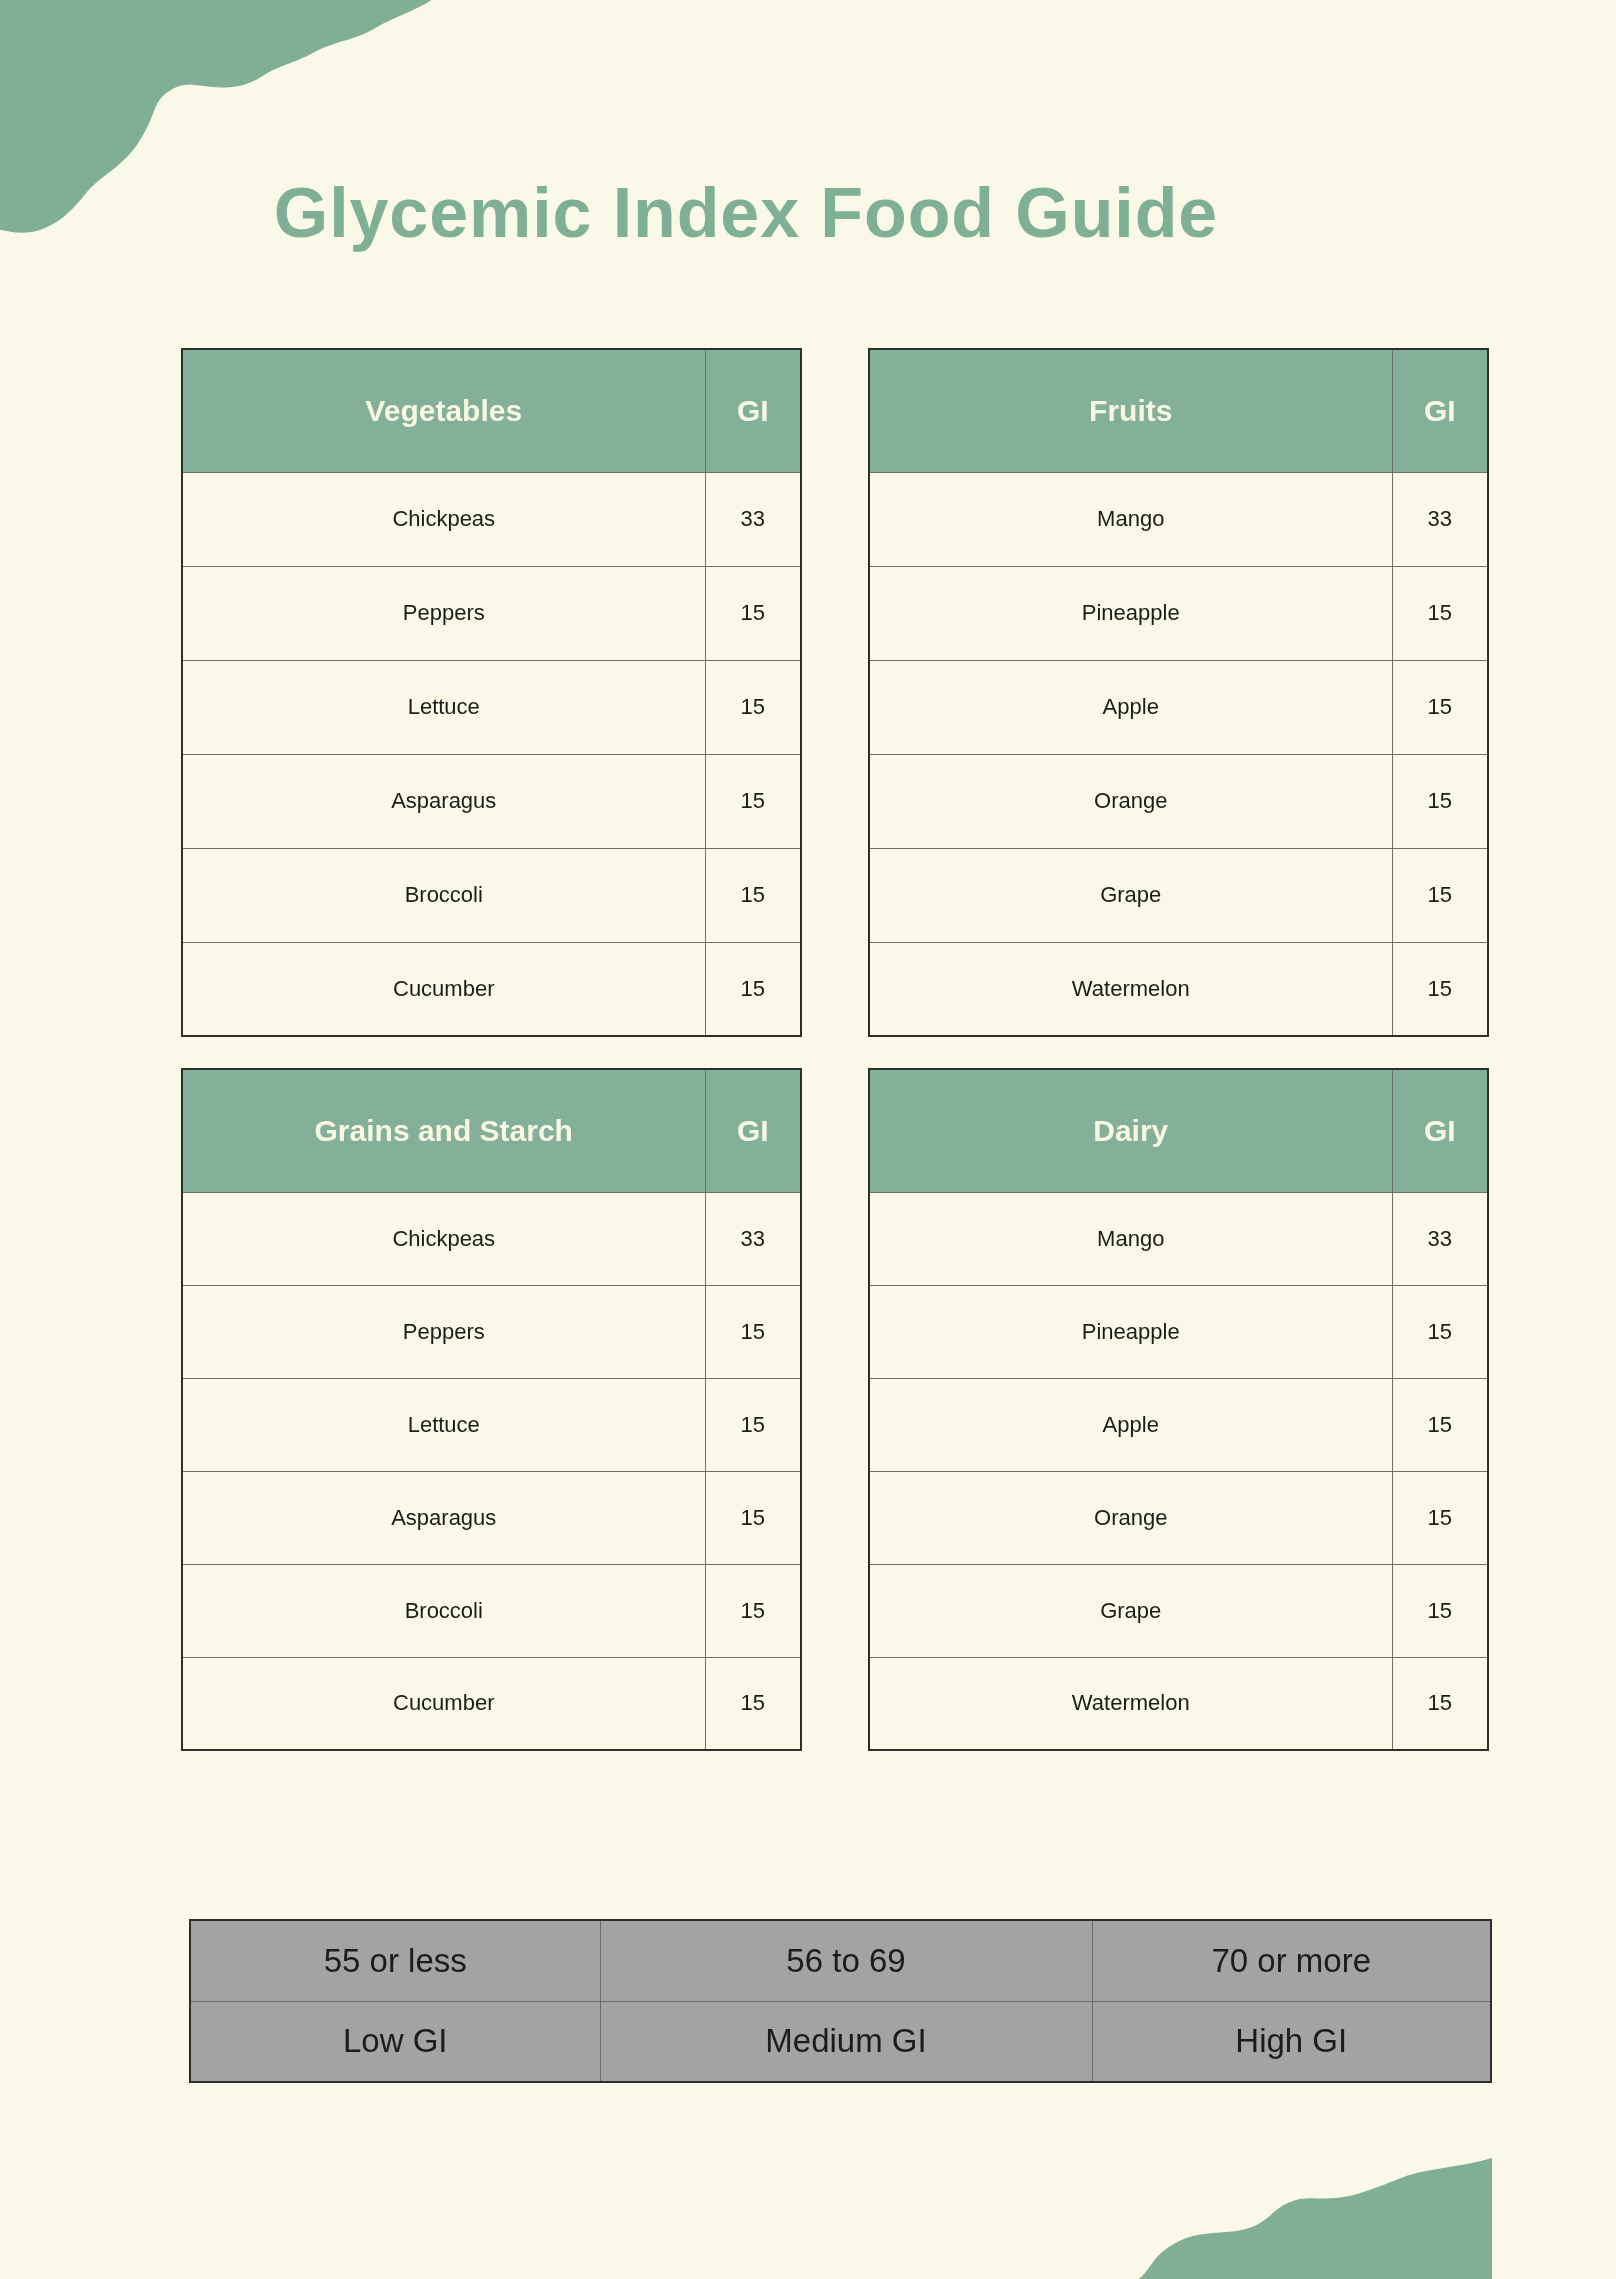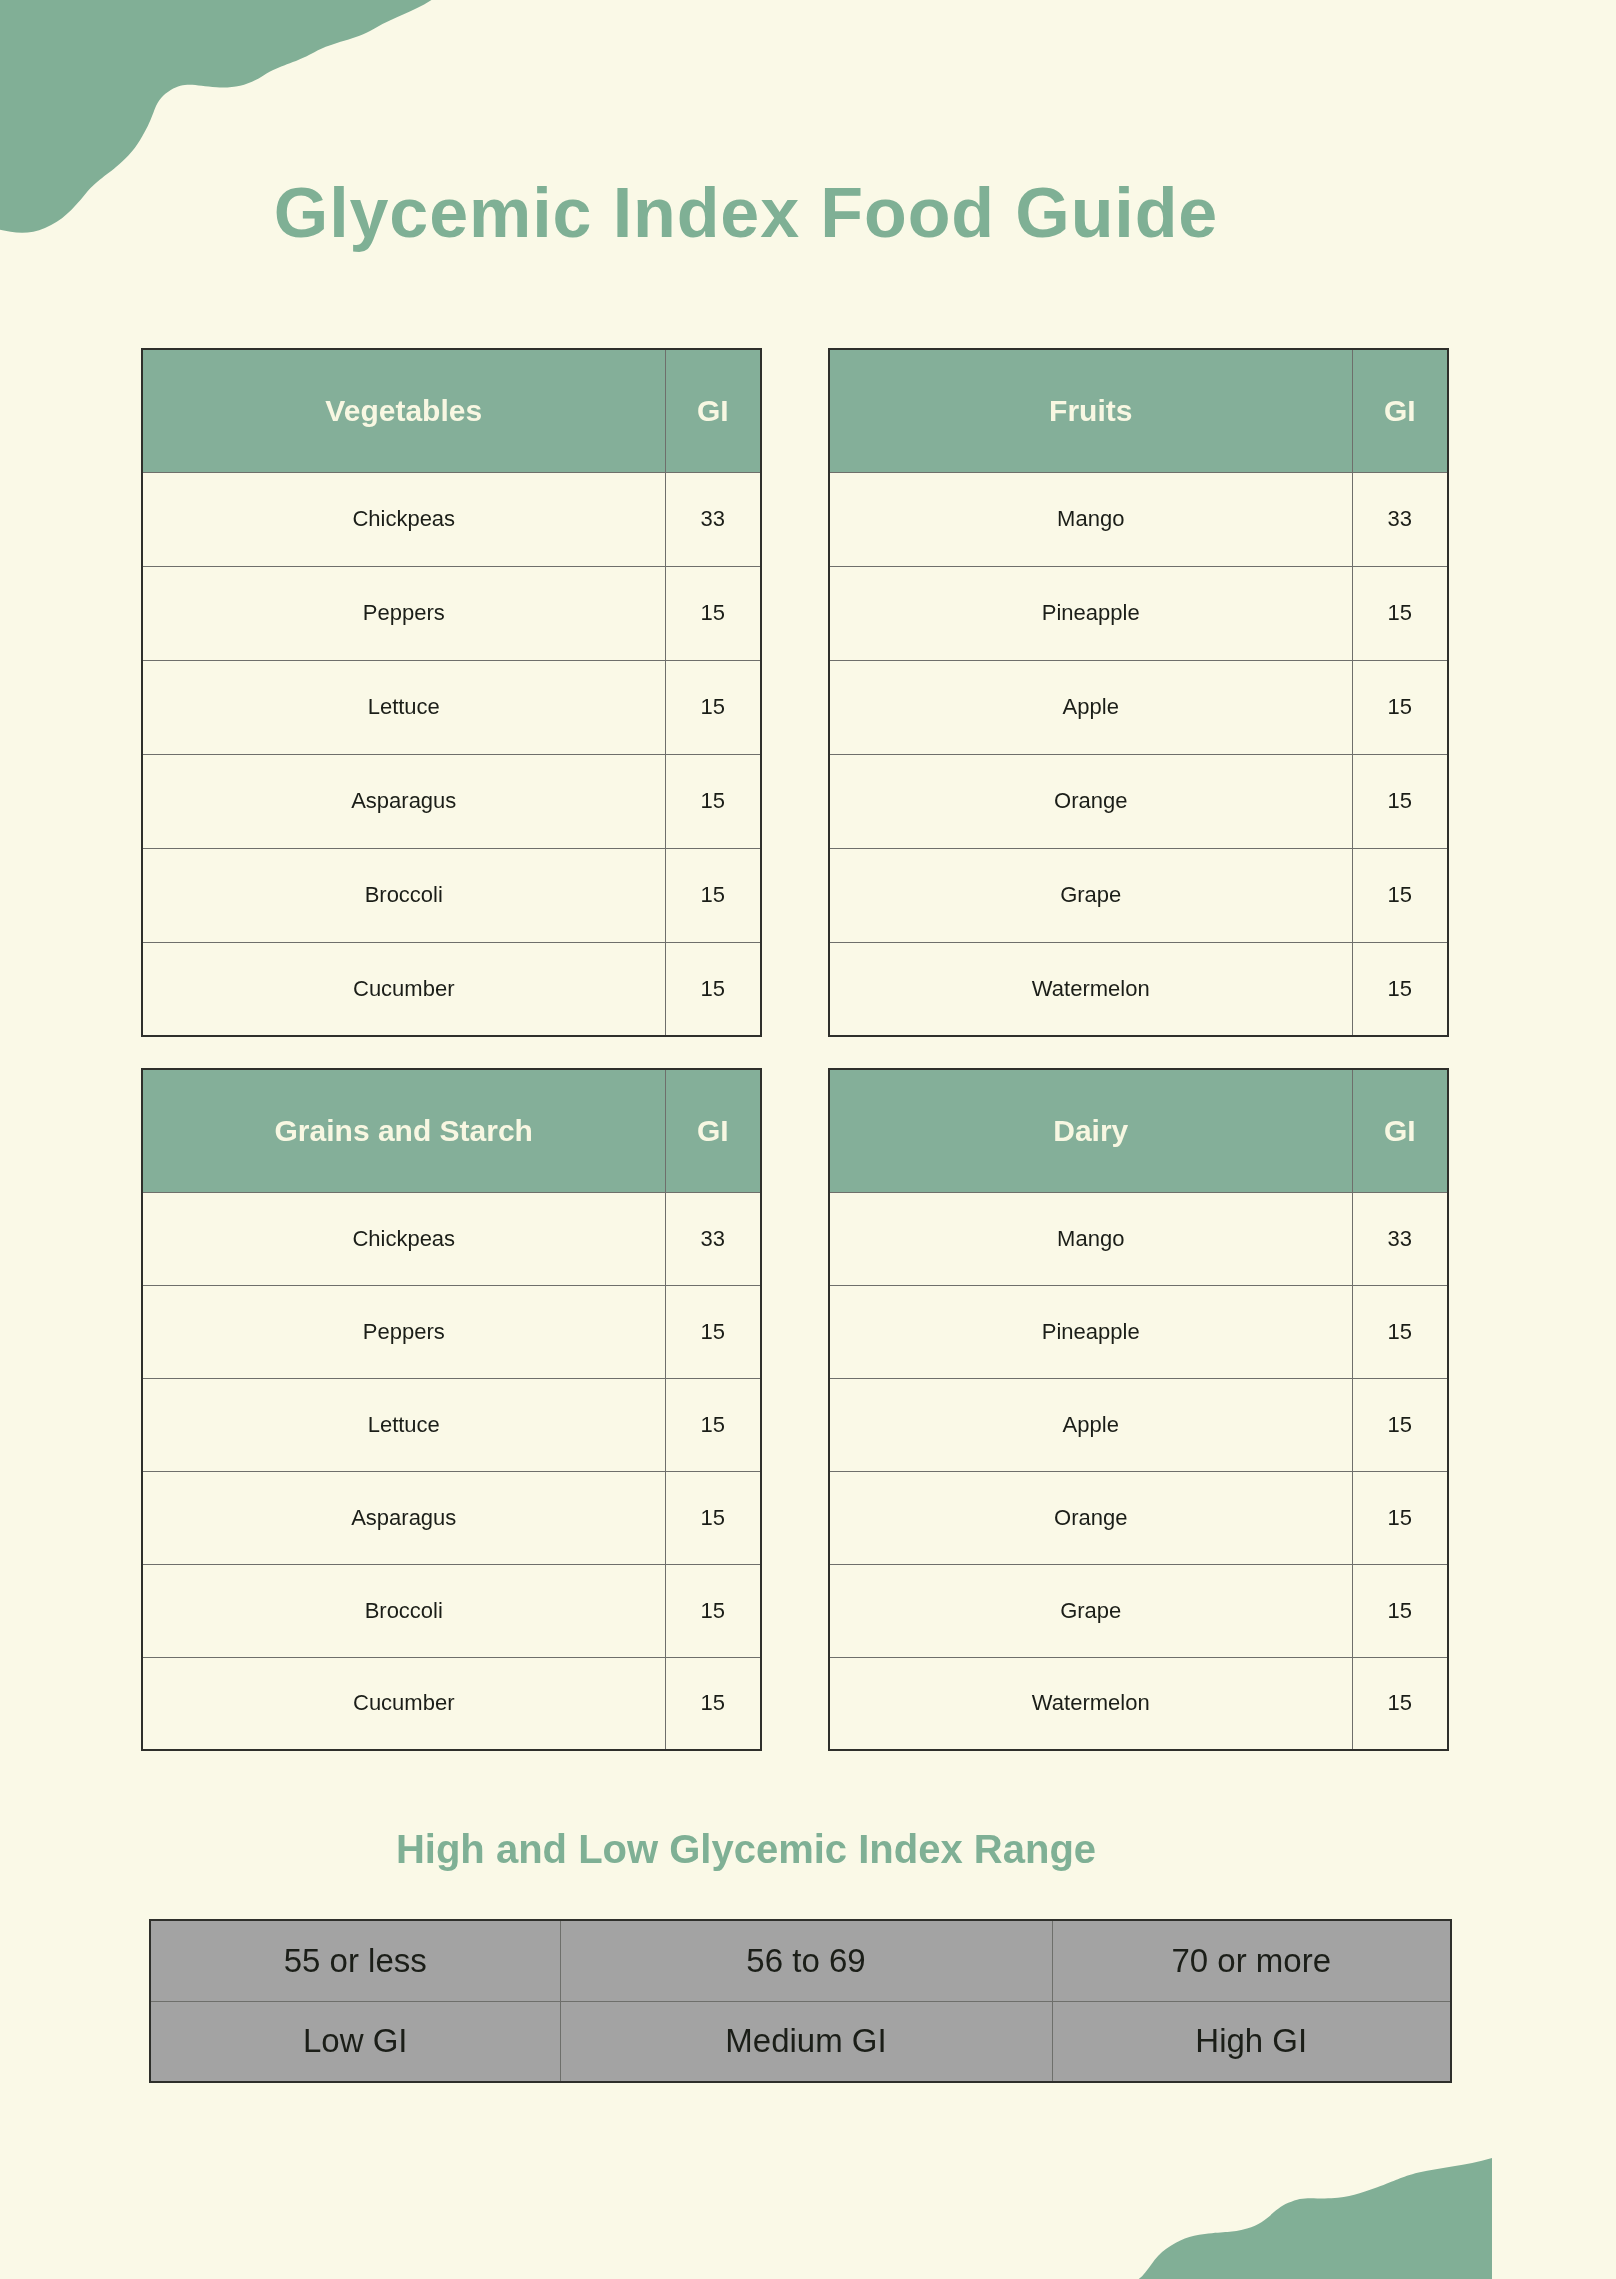--- a/index.html
+++ b/index.html
@@ -26,21 +26,21 @@
     font-weight: bold;
     letter-spacing: 0.9px;
     color: #7FB095;
   }
 
   table {
     position: absolute;
     border-collapse: collapse;
     table-layout: fixed;
   }
-  table, .food-table, .range-table { border: 2.8px solid #2E2F2B; }
+  table, .food-table, .range-table { border: 2.8px solid #2E2F2B; margin-left: 40px; }
   th, td {
     border: 1.8px solid #6E6F6B;
     text-align: center;
     vertical-align: middle;
   }
   .food-table th {
     height: 123px;
     background: #84AF99;
     color: #F8F7E2;
     font-size: 30px;
@@ -266,21 +266,20 @@
         <td>Grape</td>
         <td>15</td>
       </tr>
       <tr>
         <td>Watermelon</td>
         <td>15</td>
       </tr>
     </tbody>
   </table>
 
-  <h2 class="section-heading">High and Low Glycemic Index Range</h2>
 
   <table class="range-table" id="range-table">
     <colgroup>
         <col class="col-low">
         <col class="col-med">
         <col class="col-high">
       </colgroup>
     <tbody>
       <tr>
         <td>55 or less</td>

